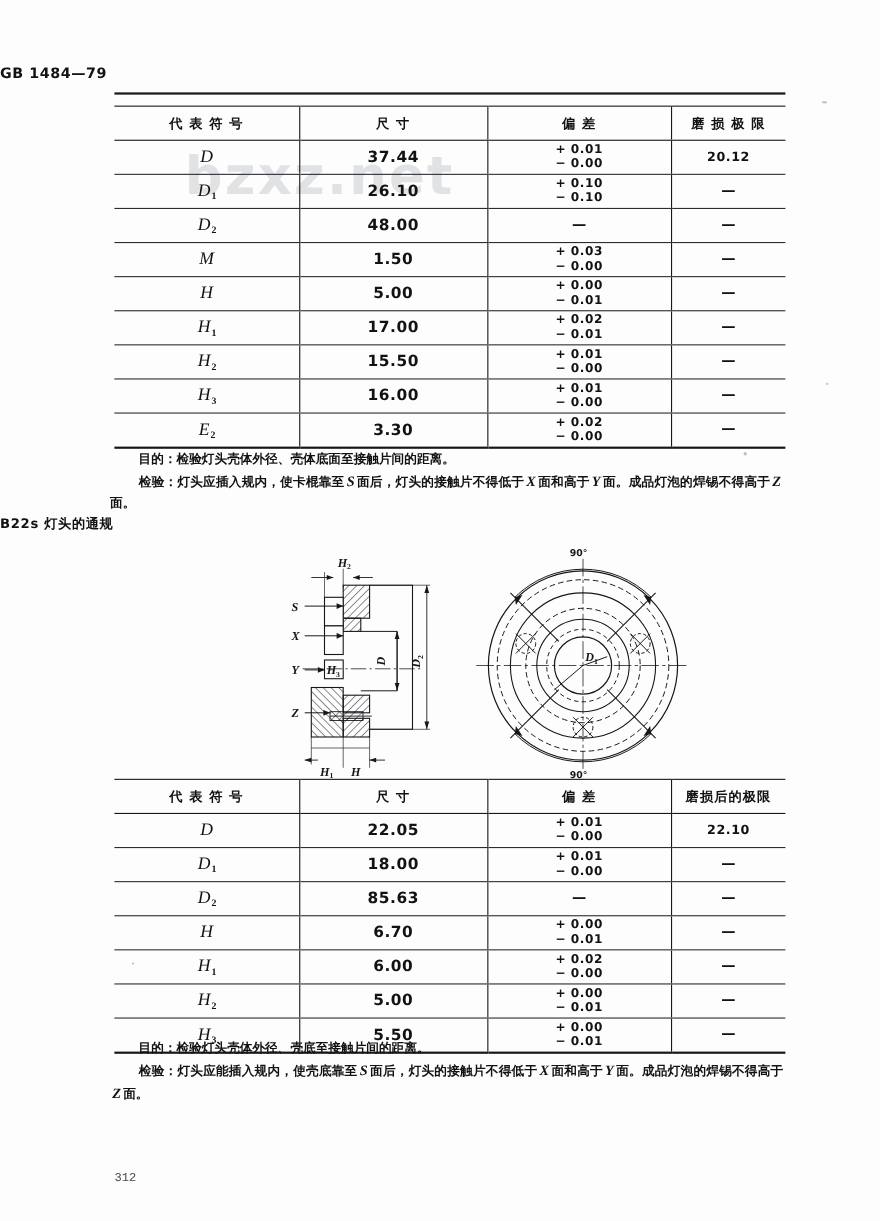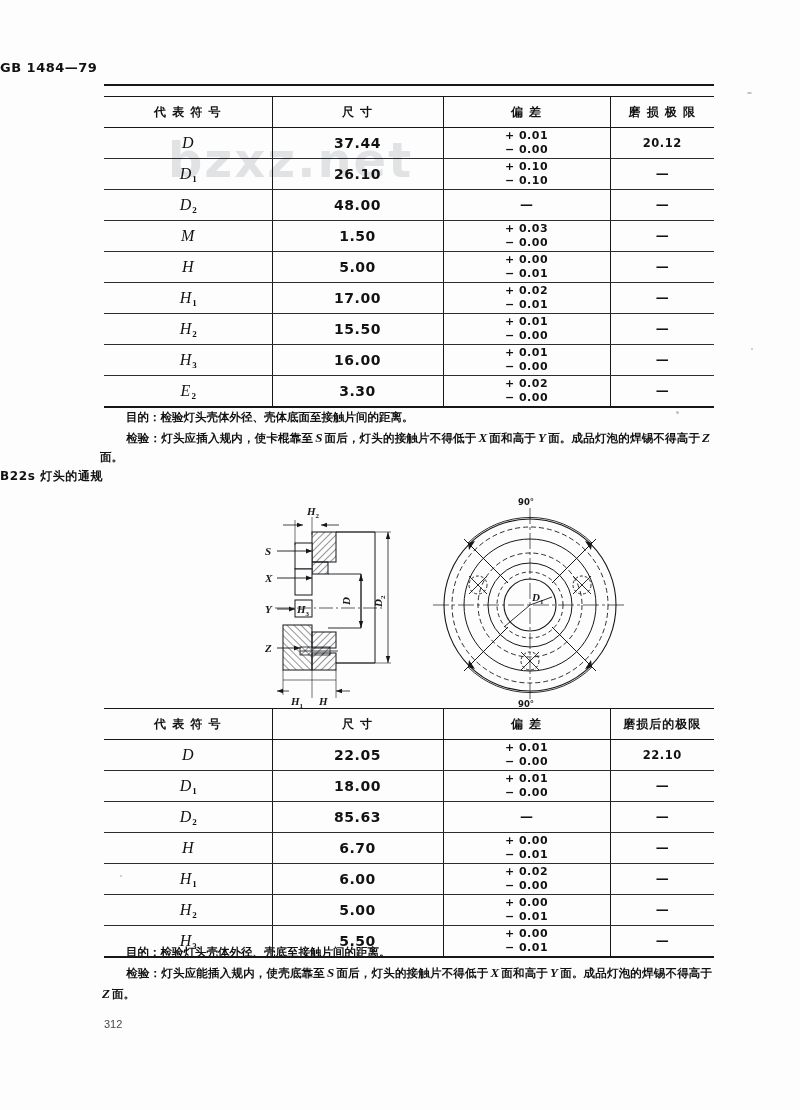--- a/index.html
+++ b/index.html
@@ -159,23 +159,24 @@
     letter-spacing: 0.6px;
   }
   .figure-wrap {
     position: absolute;
   }
 
   
   .page-no {
     position: absolute;
     left: 104px;
-    font-family: Liberation Sans, sans-serif;
+    font-family: Liberation Mono, monospace;
     font-size: 11px;
     color: #45484c;
+    margin-top: 48px;
   }
 
   
   .speck {
     position: absolute;
     background: #bcbfc4;
     border-radius: 50%;
     pointer-events: none;
   }
 </style>

